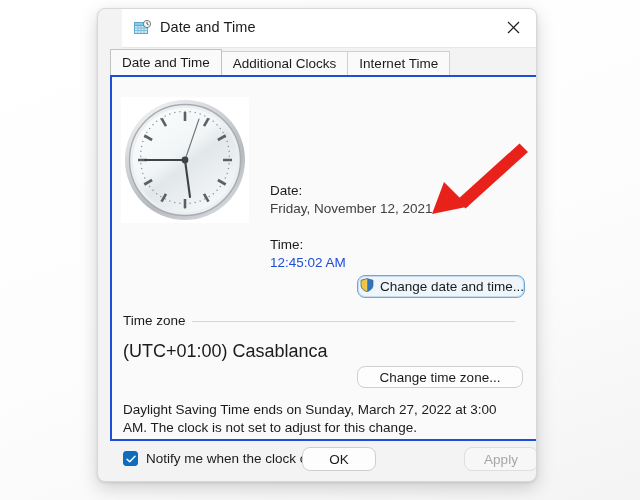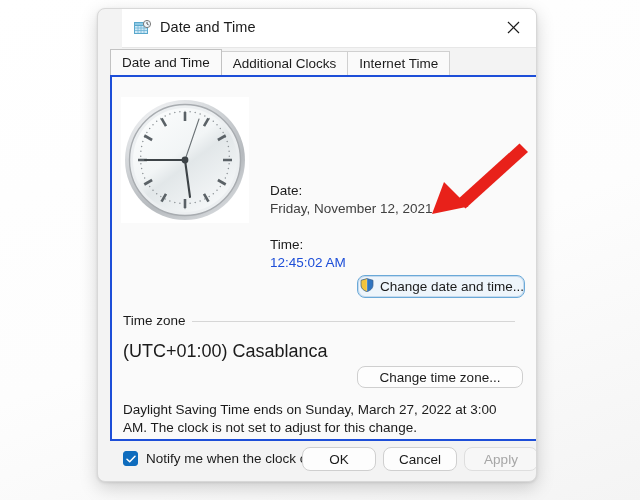--- a/index.html
+++ b/index.html
@@ -471,23 +471,20 @@
         </span>
         <span class="chk-label">Notify me when the clock changes</span>
       </div>
 
     </div>
 
     <div class="footer">
       <div class="btn btn-ok">
         <span>OK</span>
       </div>
-      <div class="btn btn-cancel">
-        <span>Cancel</span>
-      </div>
       <div class="btn disabled btn-apply">
         <span>Apply</span>
       </div>
     </div>
 
   </div>
 
   <div class="arrow">
     <svg width="108" height="78" viewBox="0 0 108 78">
       <g fill="#E8211A">

